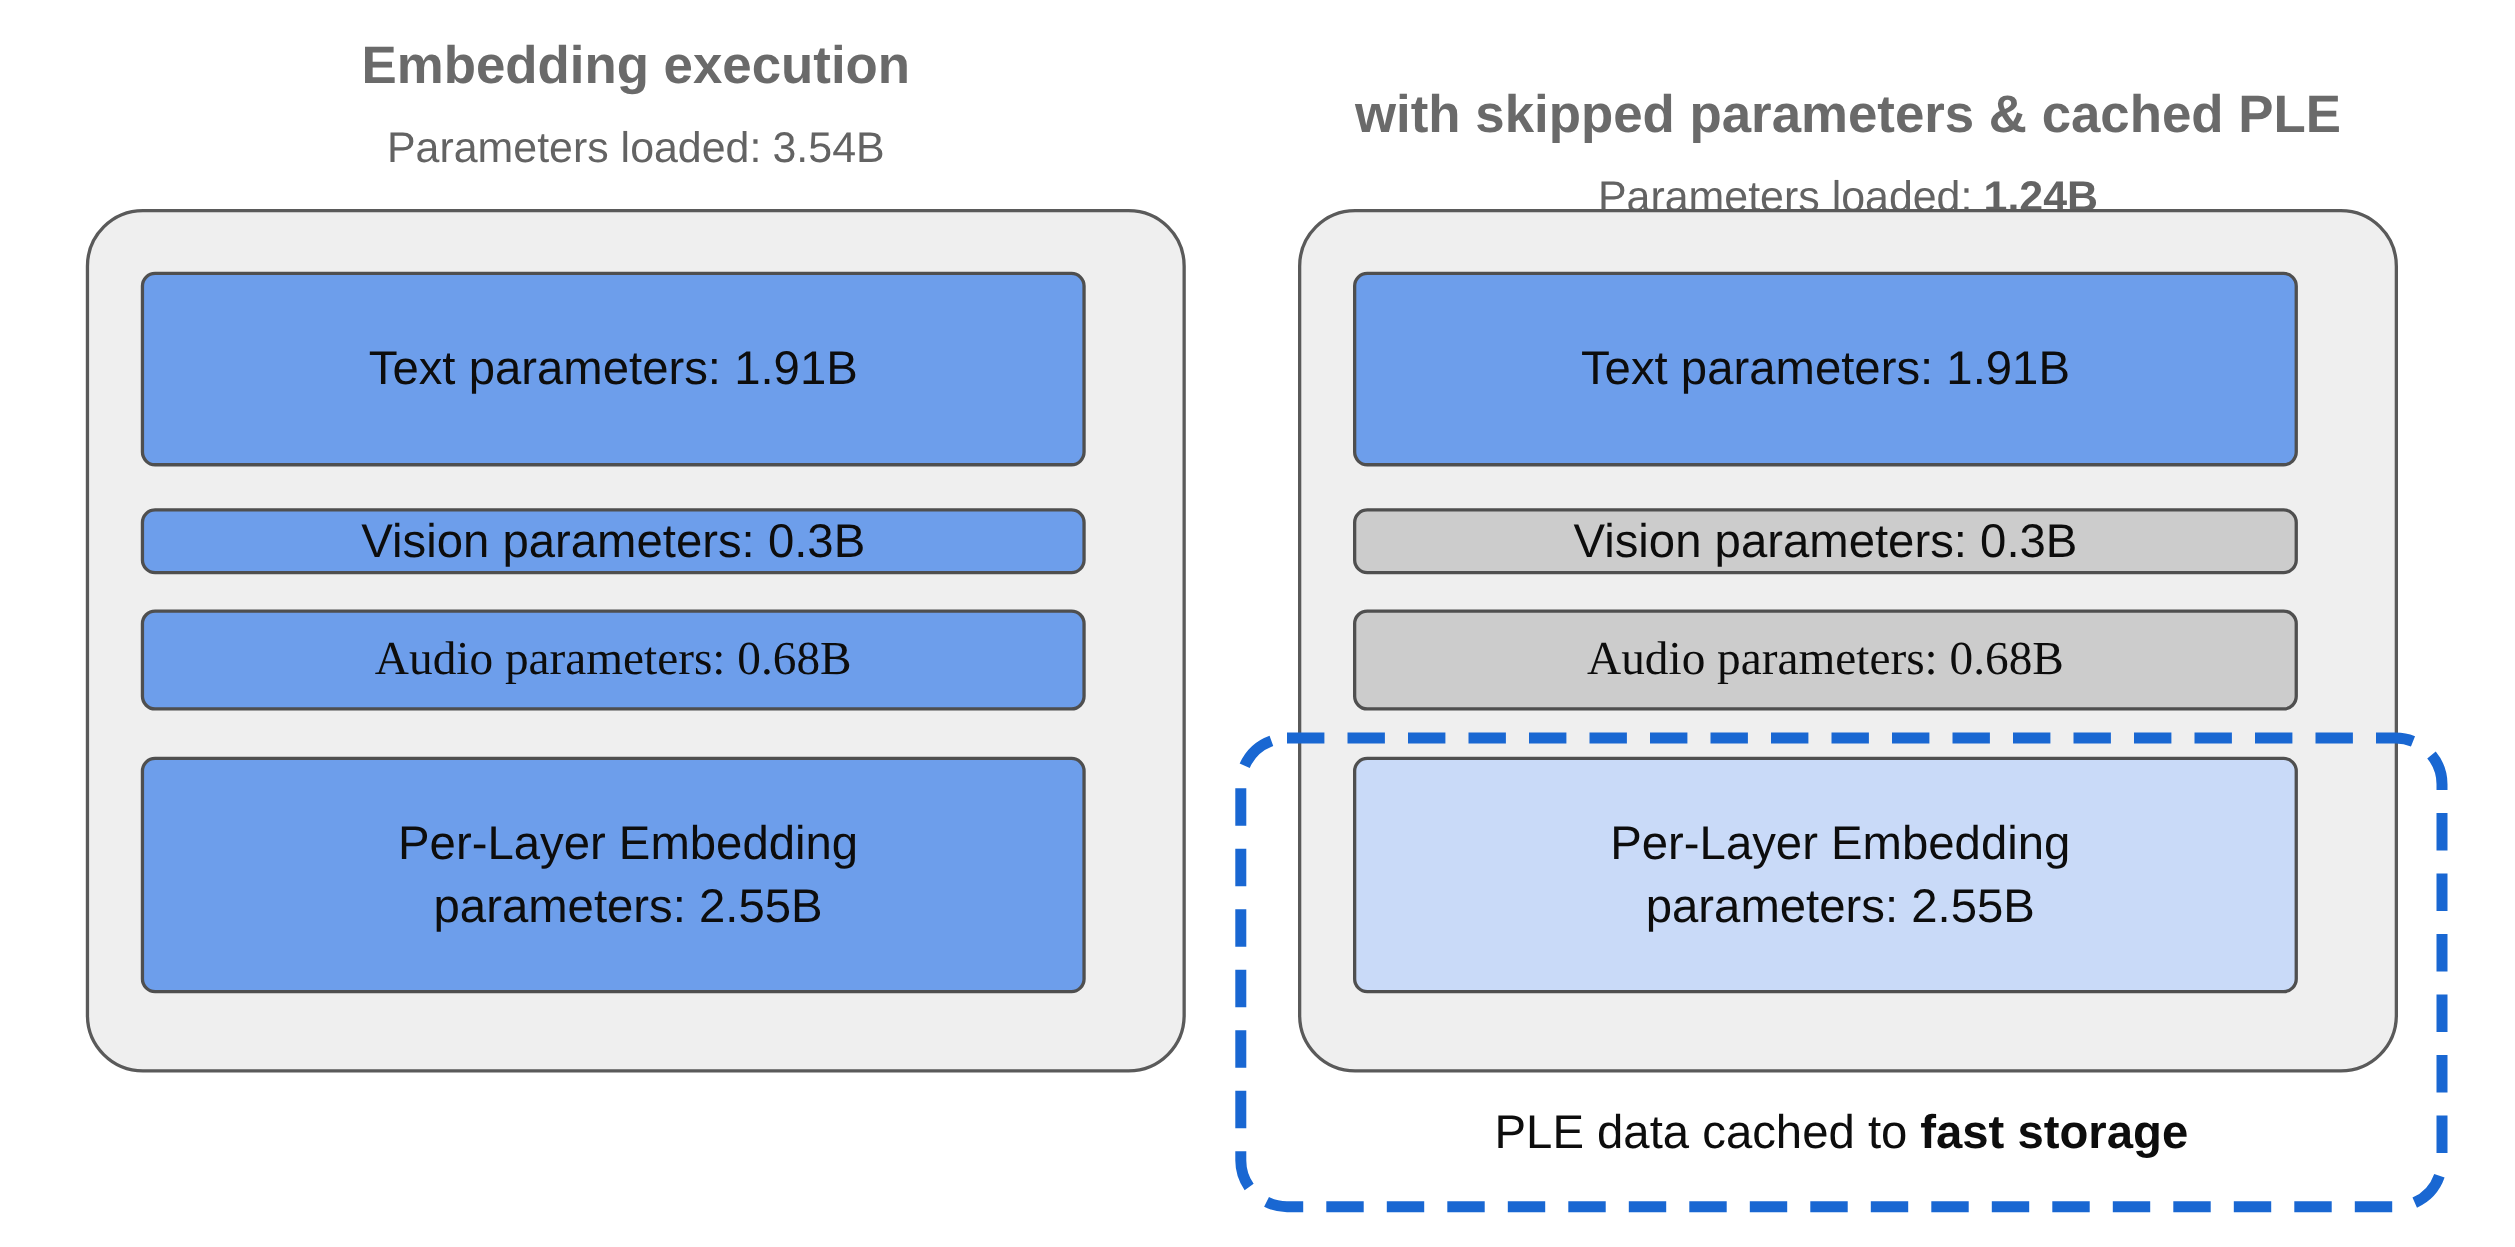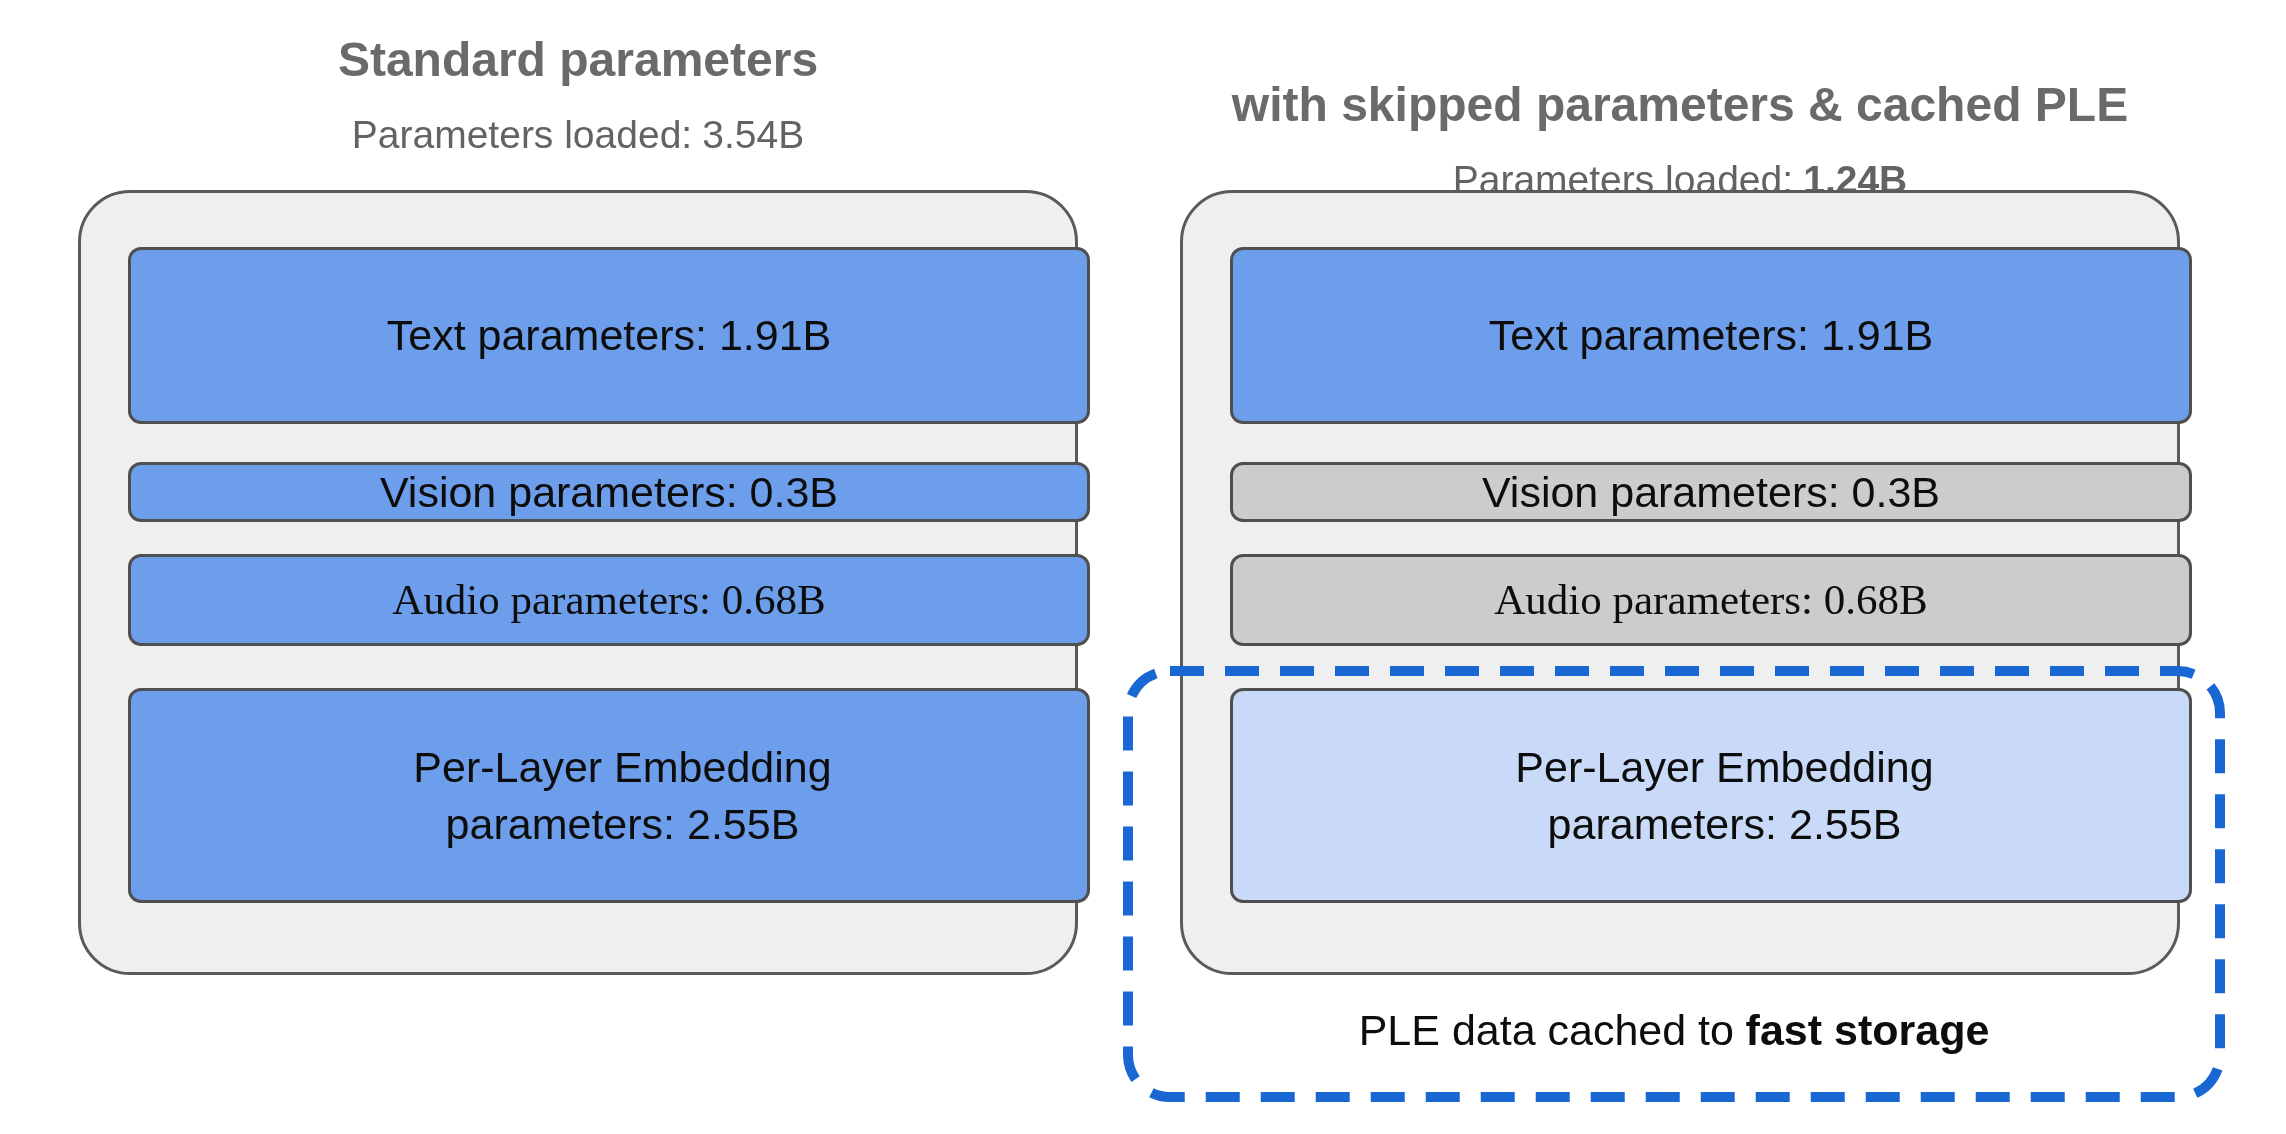--- a/index.html
+++ b/index.html
@@ -46,21 +46,21 @@
     background: var(--container-gray, #efefef);
     border: 3px solid var(--container-border, #5a5a5a);
     border-radius: 52px;
     box-sizing: border-box;
   }
   #left-container  { left: 78px; }
   #right-container { left: 1180px; }
 
   .param-box {
     position: absolute;
-    width: 962px;
+    width: 859px;
     border: 3px solid var(--box-border, #4f4f4f);
     border-radius: 13px;
     box-sizing: border-box;
     display: flex;
     align-items: center;
     justify-content: center;
     text-align: center;
     font-size: 43px;
     color: #0d0d0d;
     line-height: 1.32;
@@ -104,21 +104,21 @@
     white-space: nowrap;
   }
   #ple-caption .caption-bold { font-weight: 700; margin-left: 0.27em; }
 </style>
 </head>
 <body>
 
 <div id="stage">
 
   <div class="col-left">
-    <div id="left-title" class="panel-title">Standard parameters</div>
+    <div id="left-title" class="panel-title">Embedding execution</div>
     <div id="left-subtitle" class="panel-subtitle">
       <span>Parameters loaded:</span><span class="subtitle-value">3.54B</span>
     </div>
     <div id="left-container" class="container"></div>
 
     <div class="param-box row-text state-loaded">
       <span>Text parameters: 1.91B</span>
     </div>
     <div class="param-box row-vision state-loaded">
       <span>Vision parameters: 0.3B</span>

